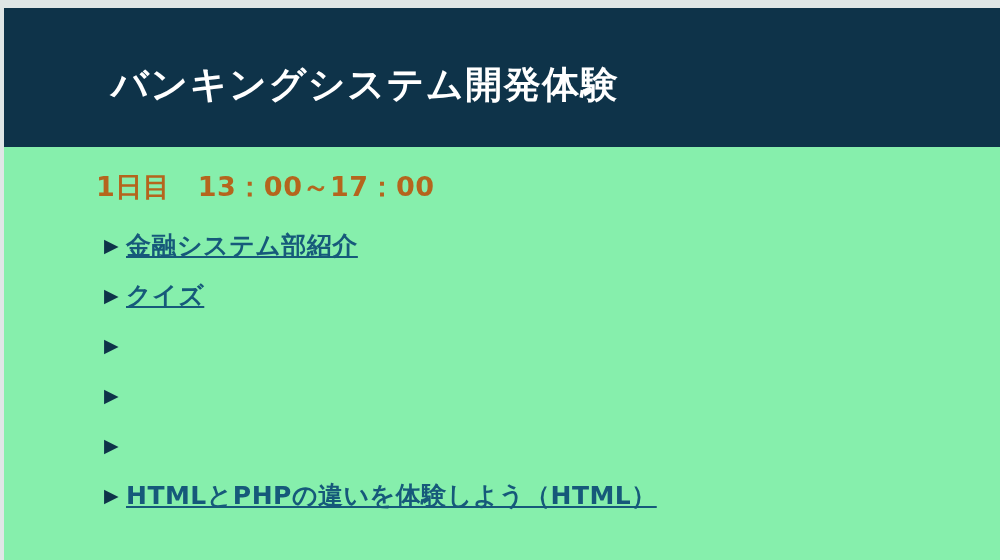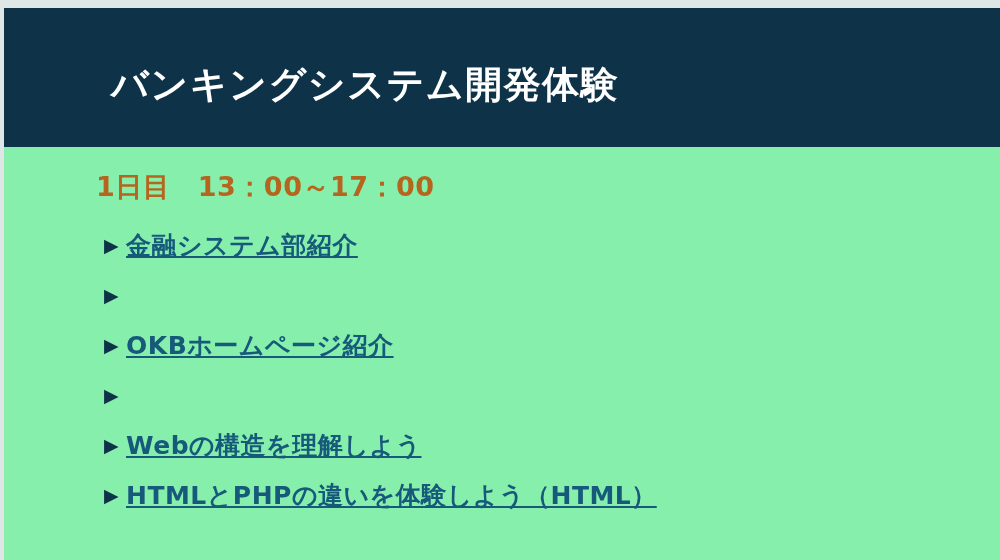--- a/index.html
+++ b/index.html
@@ -113,34 +113,33 @@
 
     <div class="bullet-list">
 
       <div class="bullet-row">
         <span class="bullet-marker">▶</span>
         <span class="bullet-text">金融システム部紹介</span>
       </div>
 
       <div class="bullet-row">
         <span class="bullet-marker">▶</span>
-      </div>
-
-      <div class="bullet-row">
-        <span class="bullet-marker">▶</span>
-        <span class="bullet-text">OKBホームページ紹介</span>
+        <span class="bullet-text">クイズ</span>
       </div>
 
       <div class="bullet-row">
         <span class="bullet-marker">▶</span>
       </div>
 
       <div class="bullet-row">
         <span class="bullet-marker">▶</span>
-        <span class="bullet-text">Webの構造を理解しよう</span>
+      </div>
+
+      <div class="bullet-row">
+        <span class="bullet-marker">▶</span>
       </div>
 
       <div class="bullet-row">
         <span class="bullet-marker">▶</span>
         <span class="bullet-text">HTMLとPHPの違いを体験しよう（HTML）</span>
       </div>
 
     </div>
   </div>
 </div>

